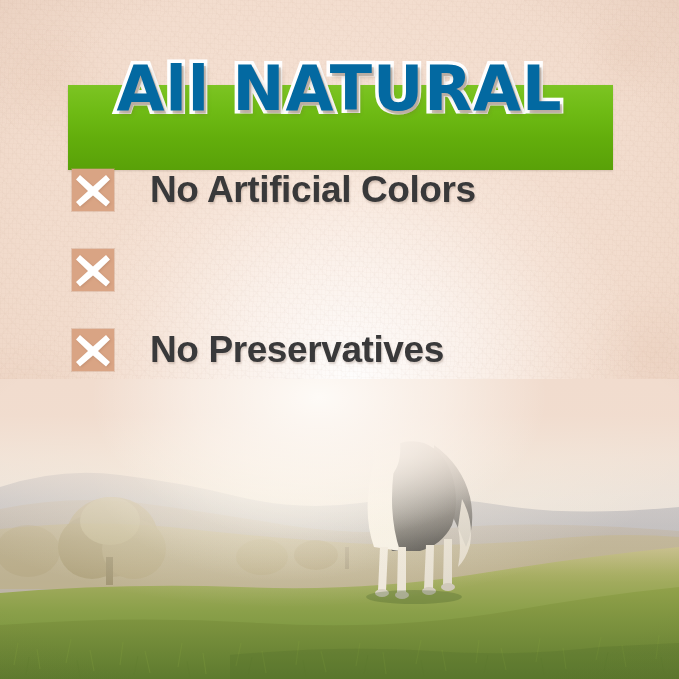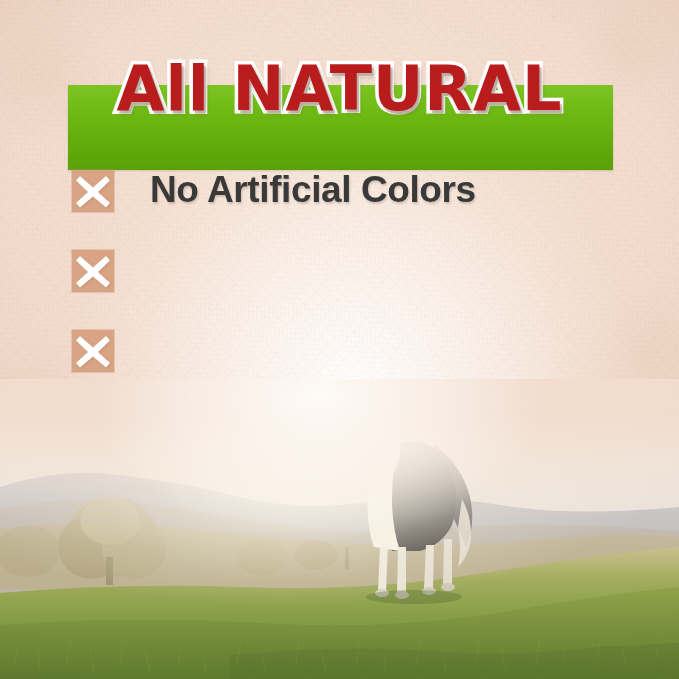--- a/index.html
+++ b/index.html
@@ -107,39 +107,39 @@
     position: absolute;
     left: 0;
     right: 0;
     top: 0;
     text-align: center;
     font-family: "DejaVu Sans", sans-serif;
     font-weight: bold;
     font-size: 62px;
     line-height: 86px;
     letter-spacing: 1px;
-    color: #b91c1c;
+    color: #0369a1;
     white-space: nowrap;
     -webkit-text-stroke: 7px #ffffff;
     paint-order: stroke fill;
     text-shadow:
       2px 3px 0 rgba(120,92,70,0.32),
       3px 4px 4px rgba(110,84,62,0.28);
   }
 
   
   .claims {
     position: absolute;
     left: 72px;
     top: 170px;
     width: 560px;
   }
   .claim-row {
     display: flex;
-    align-items: flex-start;
+    align-items: center;
     height: 40px;
     margin-bottom: 40px;
   }
   .claim-row:last-child { margin-bottom: 0; }
 
   .x-box {
     position: relative;
     flex: 0 0 auto;
     width: 42px;
     height: 42px;
@@ -249,20 +249,21 @@
         </svg>
       </span>
     </div>
 
     <div class="claim-row">
       <span class="x-box">
         <svg viewBox="0 0 48 48" aria-hidden="true">
           <path d="M11 9 L24 20.5 L37 9 L41 13.5 L29 25 L41 36 L37 40.5 L24 29.5 L11 40.5 L7 36 L19 25 L7 13.5 Z" fill="#ffffff"></path>
         </svg>
       </span>
+      <span class="claim-label">No Preservatives</span>
     </div>
 
     <div class="claim-row">
       <span class="x-box">
         <svg viewBox="0 0 48 48" aria-hidden="true">
           <path d="M11 9 L24 20.5 L37 9 L41 13.5 L29 25 L41 36 L37 40.5 L24 29.5 L11 40.5 L7 36 L19 25 L7 13.5 Z" fill="#ffffff"></path>
         </svg>
       </span>
       <span class="claim-label">No Added Salt</span>
     </div>

